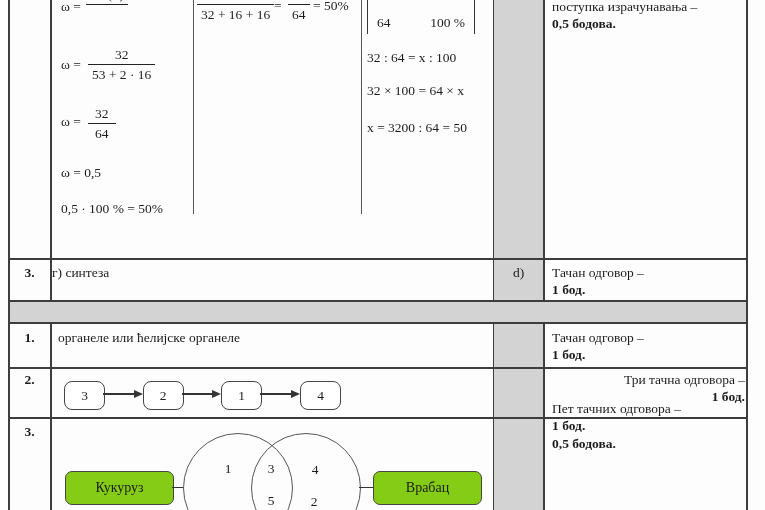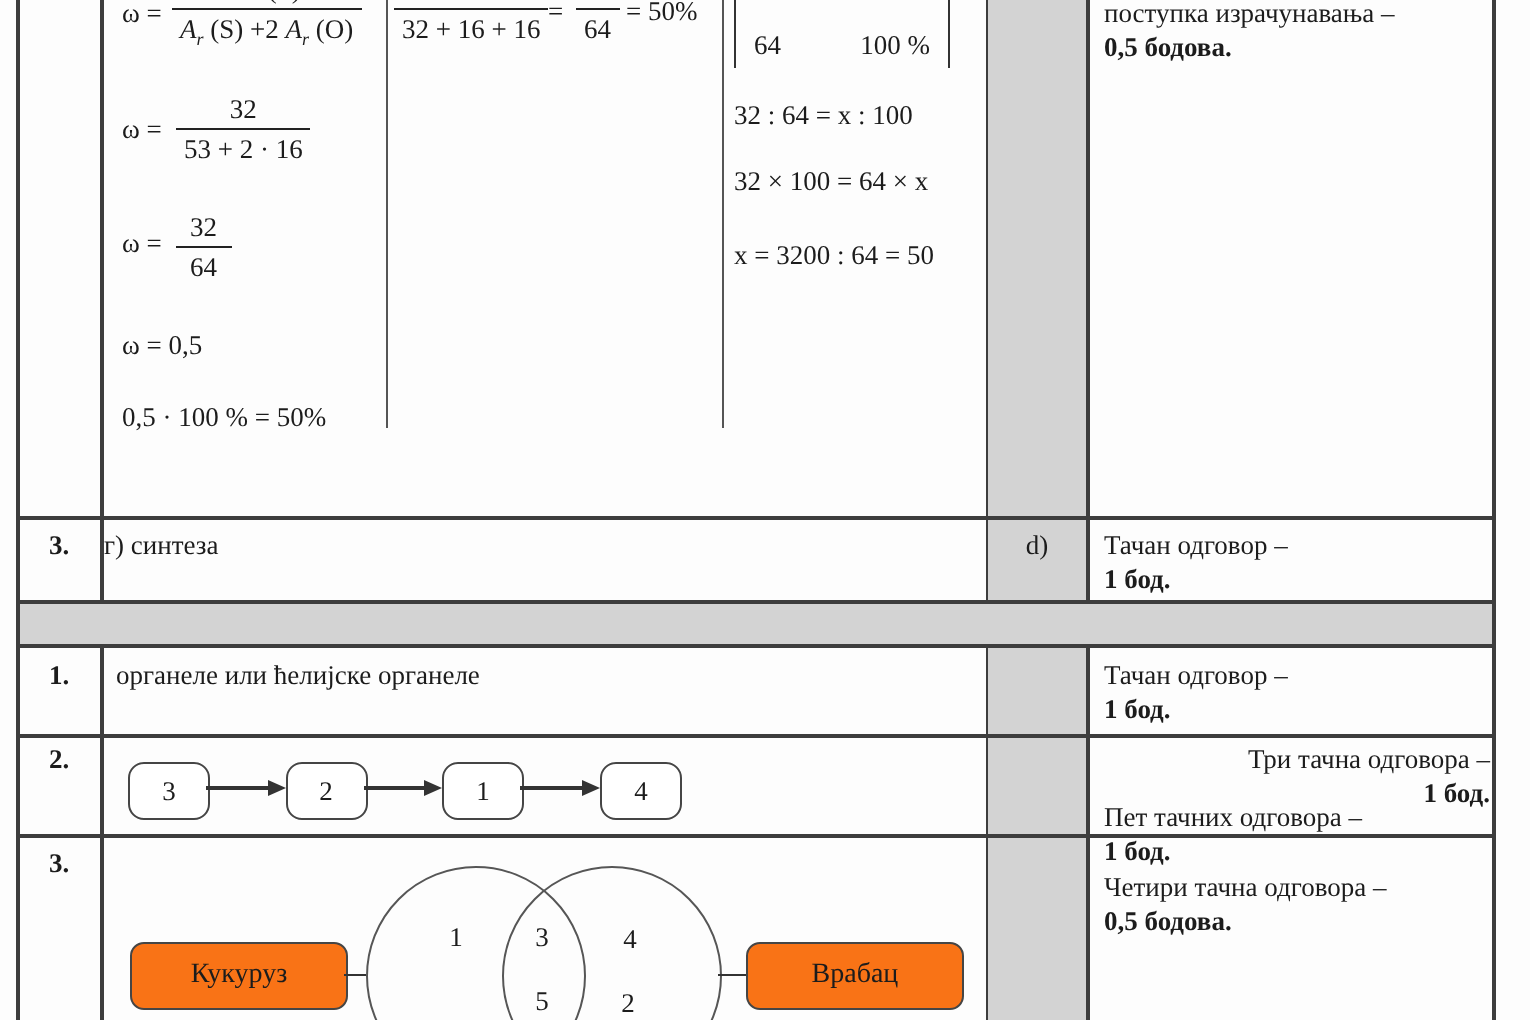--- a/index.html
+++ b/index.html
@@ -20,21 +20,21 @@
   sub{font-size:9px;}
   .minirow{position:absolute;left:368px;width:88px;padding:0 7px 0 9px;display:flex;
            justify-content:space-between;font-size:13.5px;line-height:16px;}
   .fbox{position:absolute;width:39px;height:27px;border:1.7px solid #454545;border-radius:8px;
         background:#fff;display:flex;align-items:center;justify-content:center;font-size:13.5px;}
   .aline{position:absolute;height:1.7px;background:#333;}
   .ahead{position:absolute;width:0;height:0;border-top:4.5px solid transparent;
          border-bottom:4.5px solid transparent;border-left:9px solid #333;}
   .circle{position:absolute;width:108px;height:108px;border:1.5px solid #565656;border-radius:50%;background:transparent;}
   .nbox{position:absolute;width:107px;height:32px;border:1.6px solid #454545;border-radius:7px;
-        background:#f97316;display:flex;align-items:center;justify-content:center;font-size:14px;}
+        background:#84cc16;display:flex;align-items:center;justify-content:center;font-size:14px;}
   .vnum{position:absolute;transform:translate(-50%,-50%);font-size:13.5px;}
   .band-title{position:absolute;left:9px;width:737px;top:304px;text-align:center;
               font-weight:bold;font-size:15px;letter-spacing:0.5px;}
 </style>
 </head>
 <body>
 
 <div class="canvas">
 
   <div class="fill" style="left:494px;top:0;width:49px;height:510px;background:#d3d3d3;"></div>
@@ -55,21 +55,20 @@
 
   <div class="hl" style="left:8px;top:258px;width:740px;height:2px;"></div>
   <div class="hl" style="left:8px;top:300px;width:740px;height:2.2px;"></div>
   <div class="hl" style="left:8px;top:322px;width:740px;height:2.2px;"></div>
   <div class="hl" style="left:8px;top:367px;width:740px;height:2px;"></div>
   <div class="hl" style="left:8px;top:417px;width:740px;height:2px;"></div>
 
   <span class="txt" style="left:61px;top:-2px;">ω =</span>
   <div class="frac" style="left:86px;top:-13px;">
     <span class="fn">Ar (S)</span>
-    <span class="fd"><span class="it">A</span><sub class="it">r</sub>&nbsp;<span>(S) +2</span>&nbsp;<span class="it">A</span><sub class="it">r</sub>&nbsp;<span>(O)</span></span>
   </div>
 
   <span class="txt" style="left:61px;top:56px;">ω =</span>
   <div class="frac" style="left:88px;top:47px;">
     <span class="fn">32</span>
     <span class="fd">53  +  2 · 16</span>
   </div>
 
   <span class="txt" style="left:61px;top:113px;">ω =</span>
   <div class="frac" style="left:88px;top:106px;">
@@ -151,17 +150,16 @@
   <div class="aline" style="left:359px;top:486.5px;width:14px;height:1.5px;"></div>
   <div class="nbox" style="left:373px;top:471px;">Врабац</div>
   <span class="vnum" style="left:228px;top:469px;">1</span>
   <span class="vnum" style="left:271px;top:469px;">3</span>
   <span class="vnum" style="left:315px;top:470px;">4</span>
   <span class="vnum" style="left:271px;top:501px;">5</span>
   <span class="vnum" style="left:314px;top:502px;">2</span>
   <div class="points" style="top:400px;">
     <div>Пет тачних одговора –</div>
     <div class="b">1 бод.</div>
-    <div>Четири тачна одговора –</div>
     <div class="b">0,5 бодова.</div>
   </div>
 
 </div>
 
 </body></html>

